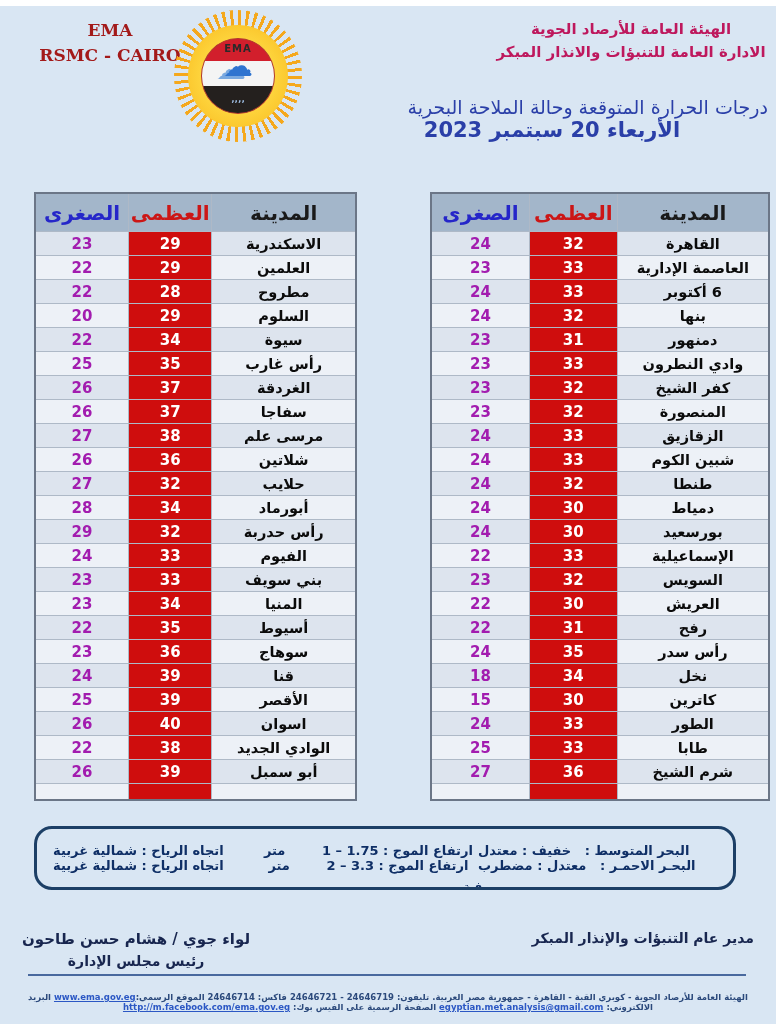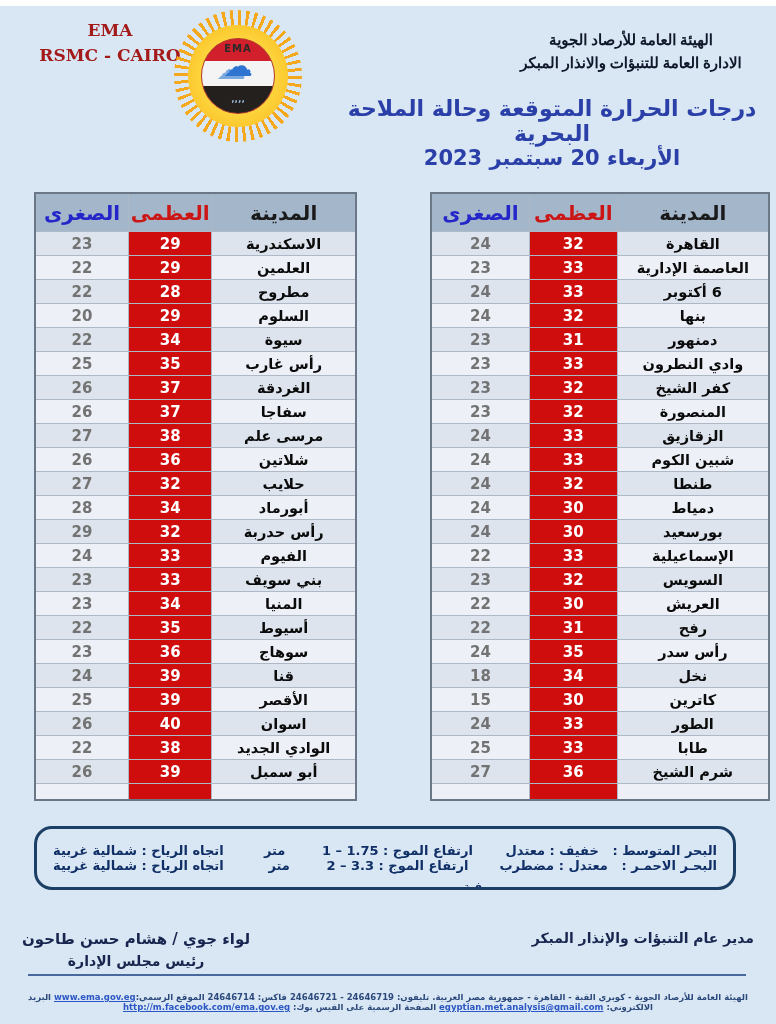--- a/index.html
+++ b/index.html
@@ -4,70 +4,70 @@
 <style>
   html,body{margin:0;padding:0;background:#ffffff;}
   body{width:776px;height:1024px;position:relative;overflow:hidden;
        font-family:"DejaVu Sans",sans-serif;}
   .page{position:absolute;left:0;top:6px;width:776px;height:1018px;background:#d9e6f3;}
 
   
   .org-en{position:absolute;left:30px;top:12px;width:160px;text-align:center;
           color:#a31a1a;font-weight:bold;font-size:17px;line-height:1.45;
           font-family:"DejaVu Serif",serif;}
-  .org-ar{position:absolute;right:10px;top:23px;width:270px;text-align:center;
-          color:#0f172a;font-weight:bold;font-size:15px;line-height:1.55;font-family:Liberation Serif, serif;}
+  .org-ar{position:absolute;right:10px;top:12px;width:270px;text-align:center;
+          color:#be185d;font-weight:bold;font-size:15px;line-height:1.55;}
 
   
   .logo{position:absolute;left:174px;top:4px;width:128px;height:132px;}
   .sun-rays{position:absolute;inset:0;border-radius:50%;
     background:repeating-conic-gradient(#f5a81c 0deg 3deg, rgba(245,168,28,0) 3deg 7.5deg);}
   .sun-disc{position:absolute;inset:11%;border-radius:50%;
     background:radial-gradient(circle,#ffe680 0%,#fdd23a 55%,#f8b81d 100%);}
   .emblem{position:absolute;inset:21%;border-radius:50%;overflow:hidden;
     border:1px solid #b0392e;
     background:linear-gradient(180deg,#d21f2c 0%,#d21f2c 30%,#f4f4f4 30%,#f4f4f4 63%,#24201e 63%,#24201e 100%);}
   .emblem-ema{position:absolute;top:6%;left:0;right:0;text-align:center;
     font-size:10px;font-weight:bold;color:#2a2a2a;letter-spacing:1px;}
   .emblem-cloud{position:absolute;top:16%;left:0;right:0;text-align:center;
     font-size:30px;line-height:1;color:#2f74d0;text-shadow:-7px 3px 0 #7aa9e0;}
   .emblem-rain{position:absolute;bottom:6%;left:0;right:0;text-align:center;
     color:#9dbce2;font-size:9px;letter-spacing:2px;font-weight:bold;}
 
   
   .title-block{position:absolute;top:90px;right:8px;width:432px;text-align:center;color:#2a3fa8;}
-  .title-line1{font-size:22px;font-weight:bold;}
+  .title-line1{font-size:19px;font-weight:normal;text-align:right;}
   .title-line2{font-size:21px;font-weight:bold;margin-top:0;}
 
   
   table.temps{position:absolute;top:186px;border-collapse:collapse;border:2px solid #6b7687;
               table-layout:fixed;direction:rtl;}
   #left-table{left:34px;width:323px;}
   #right-table{right:6px;width:340px;}
   table.temps th,table.temps td{border:1px solid #aeb9c7;padding:0;text-align:center;vertical-align:middle;}
   table.temps th{height:37px;background:#a3b6ca;font-size:20px;}
   th.h-city{width:45%;color:#1a1a1a;font-size:17px;}
   th.h-max{width:26%;color:#cc1616;}
   th.h-min{width:29%;color:#2526c9;}
   table.temps td{height:23px;}
   td.c-city{font-size:14.5px;font-weight:bold;color:#0b0b0b;}
   td.c-max{background:#cf0d0d;color:#ffffff;font-weight:bold;font-size:15px;}
-  td.c-min{color:#737373;font-weight:bold;font-size:15px;}
+  td.c-min{color:#a21caf;font-weight:bold;font-size:15px;}
   tbody tr:nth-child(odd) td.c-city,tbody tr:nth-child(odd) td.c-min{background:#dde4ee;}
   tbody tr:nth-child(even) td.c-city,tbody tr:nth-child(even) td.c-min{background:#edf1f7;}
   tr.filler td{height:15px;}
 
   
   .marine-box{position:absolute;left:34px;top:820px;width:702px;height:64px;
     border:3px solid #1c3f66;border-radius:18px;overflow:hidden;
     display:flex;flex-direction:column;justify-content:center;gap:4px;
     padding:4px 16px;box-sizing:border-box;direction:rtl;}
   .marine-row{display:grid;grid-template-columns:36% 33% 31%;align-items:center;
     font-size:13px;font-weight:bold;color:#0f2f66;}
-  .m-sea{text-align:right;}
+  .m-sea{text-align:left;}
   .m-wave{text-align:center;}
   .m-wind{text-align:left;}
   .ltr-num{direction:ltr;unicode-bidi:bidi-override;display:inline-block;margin-left:32px;}
   .cutoff{position:absolute;bottom:-7px;right:36%;font-size:12px;font-weight:bold;color:#0f2f66;}
 
   
   .signatures{position:absolute;top:922px;left:22px;right:22px;display:flex;direction:rtl;
     justify-content:space-between;text-align:center;color:#18264f;}
   .sig{font-weight:bold;font-size:15px;line-height:1.55;}
   .sig .s-role{font-size:14px;}

